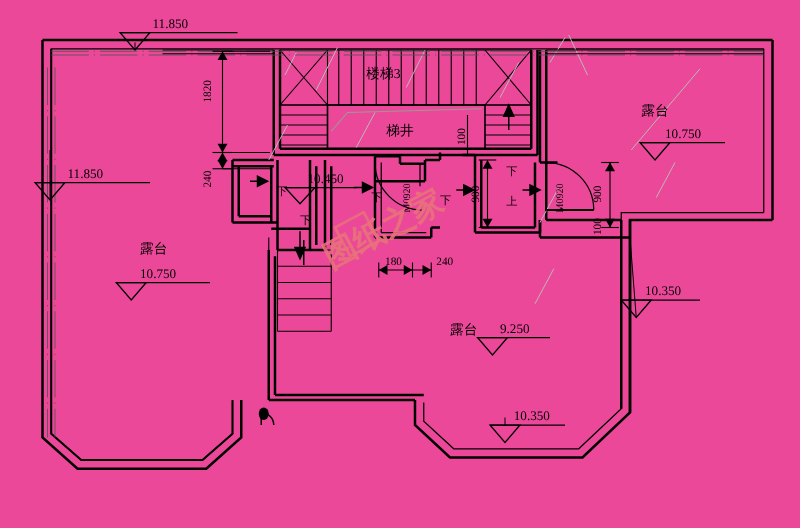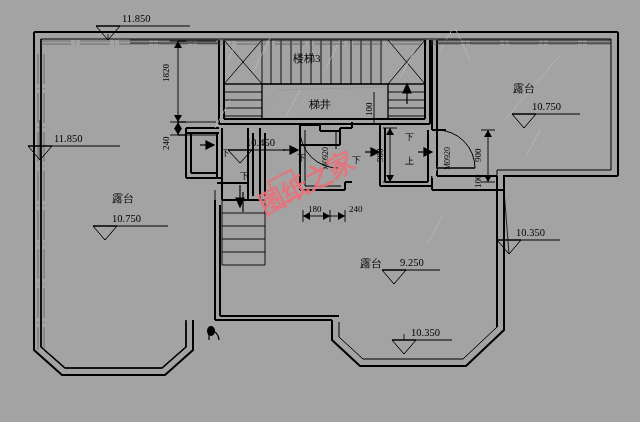--- a/index.html
+++ b/index.html
@@ -11,21 +11,21 @@
     width: 640px;
     height: 422px;
     overflow: hidden;
     font-family: "Liberation Serif", "DejaVu Serif", serif;
     position: relative;
   }
   #plan-root {
     position: relative;
     width: 640px;
     height: 422px;
-    background: #a3a3a3;
+    background: #ec4899;
   }
   svg#floorplan {
     position: absolute;
     left: 0;
     top: 0;
     width: 640px;
     height: 422px;
     display: block;
   }
   .txt {

